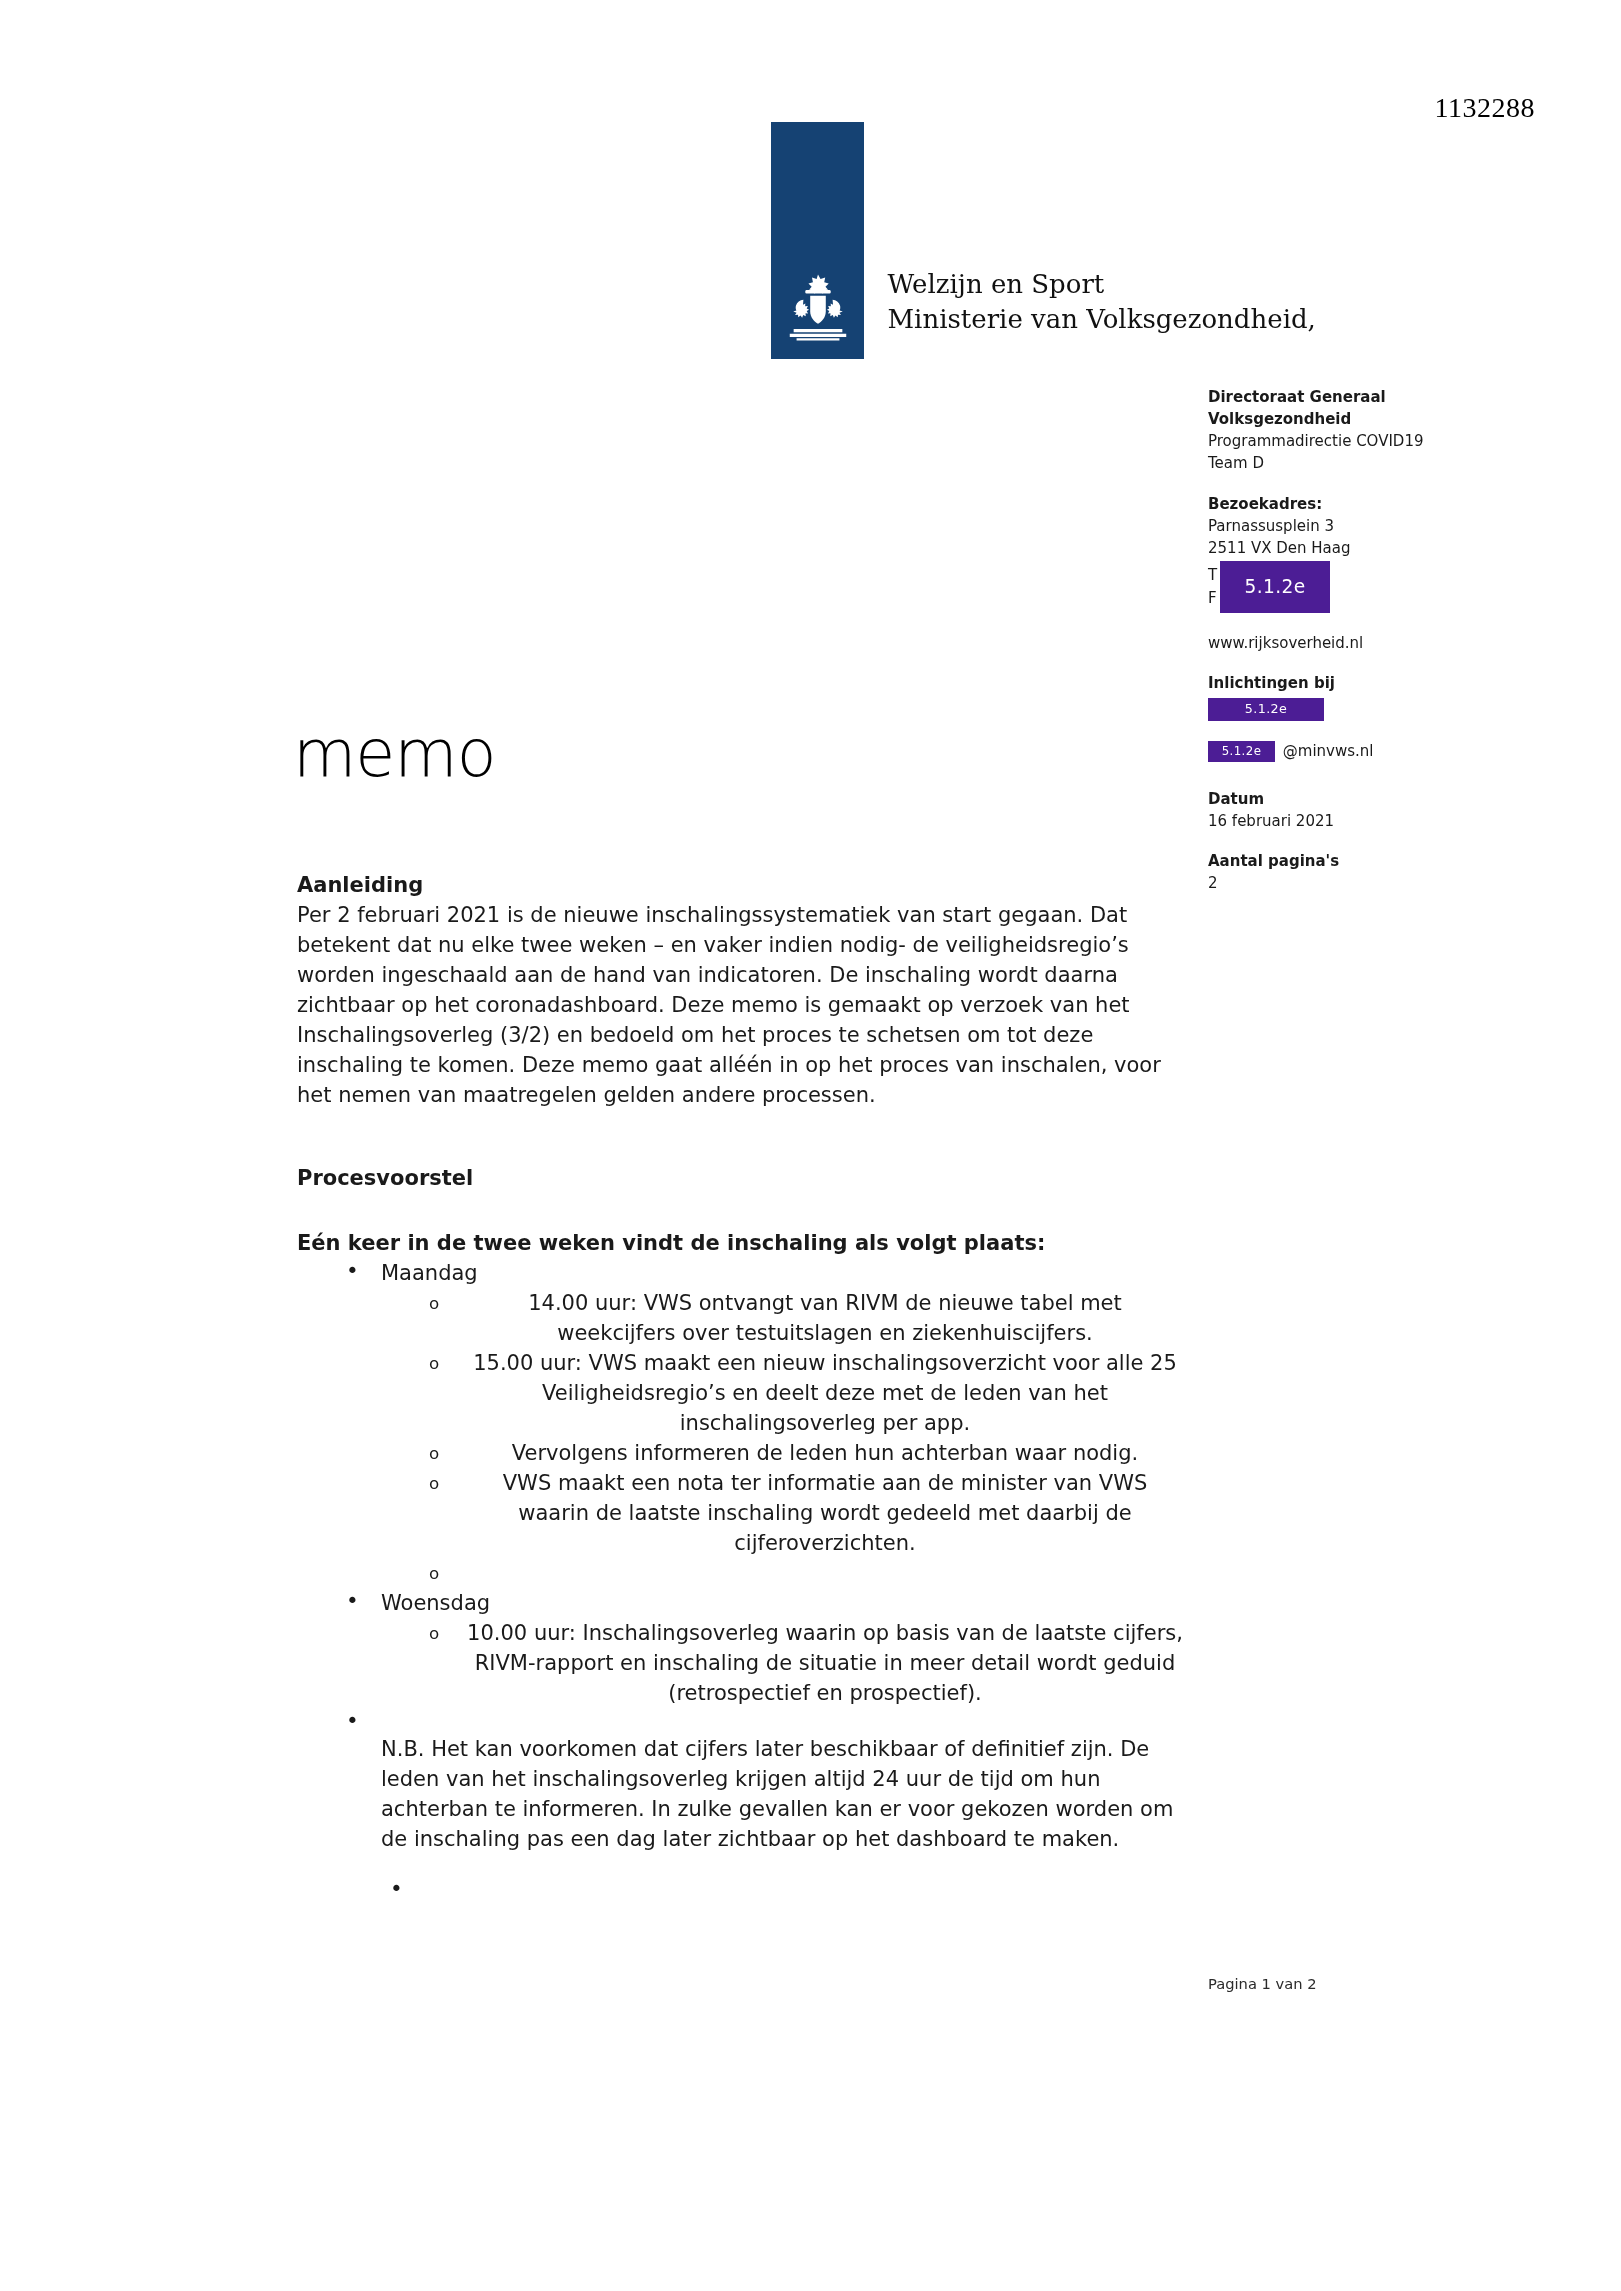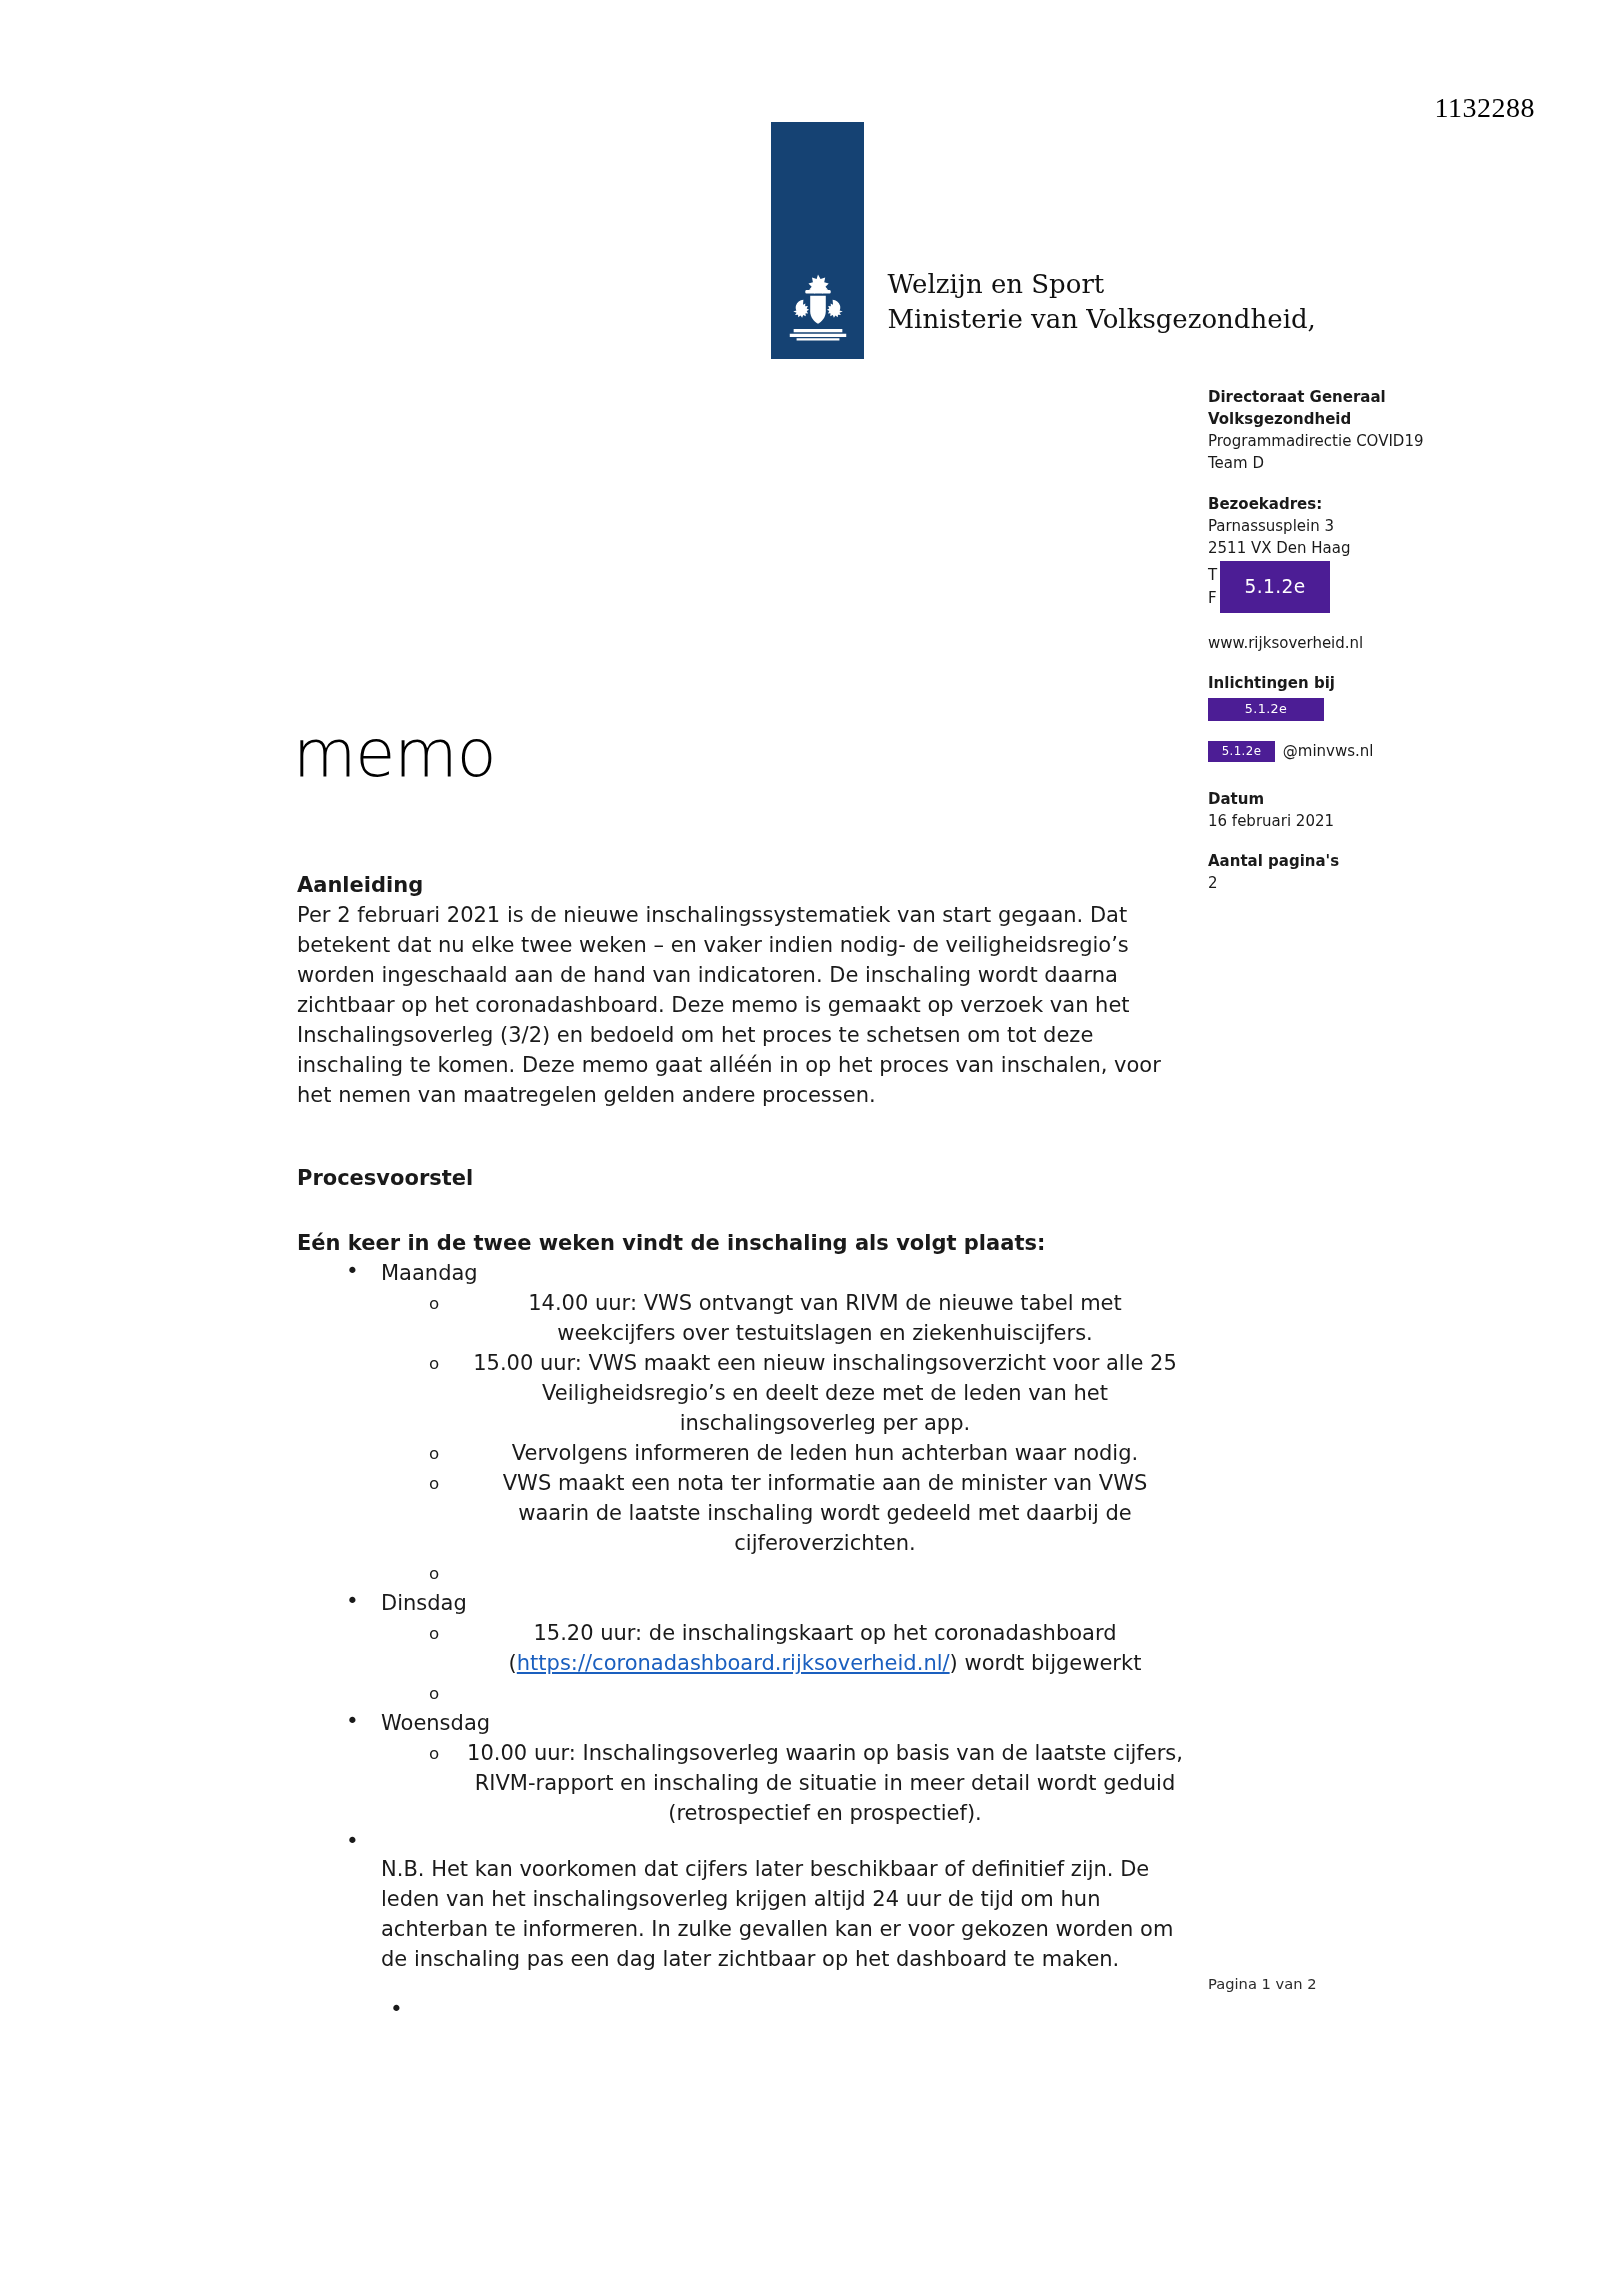--- a/index.html
+++ b/index.html
@@ -318,27 +318,20 @@
         <span>Maandag</span>
         <ul class="lvl2">
           <li>14.00 uur: VWS ontvangt van RIVM de nieuwe tabel met weekcijfers over testuitslagen en ziekenhuiscijfers.</li>
           <li>15.00 uur: VWS maakt een nieuw inschalingsoverzicht voor alle 25 Veiligheidsregio’s en deelt deze met de leden van het inschalingsoverleg per app.</li>
           <li>Vervolgens informeren de leden hun achterban waar nodig.</li>
           <li>VWS maakt een nota ter informatie aan de minister van VWS waarin de laatste inschaling wordt gedeeld met daarbij de cijferoverzichten.</li>
           <li class="empty-item"></li>
         </ul>
       </li>
 
-      <li>
-        <span>Dinsdag</span>
-        <ul class="lvl2">
-          <li><span>15.20 uur: de inschalingskaart op het coronadashboard</span><br><span>(</span><a class="link" href="#">https://coronadashboard.rijksoverheid.nl/</a><span>) wordt bijgewerkt</span></li>
-          <li class="empty-item"></li>
-        </ul>
-      </li>
 
       <li>
         <span>Woensdag</span>
         <ul class="lvl2">
           <li>10.00 uur: Inschalingsoverleg waarin op basis van de laatste cijfers, RIVM-rapport en inschaling de situatie in meer detail wordt geduid (retrospectief en prospectief).</li>
         </ul>
       </li>
 
       <li class="nb-block">N.B. Het kan voorkomen dat cijfers later beschikbaar of definitief zijn. De leden van het inschalingsoverleg krijgen altijd 24 uur de tijd om hun achterban te informeren. In zulke gevallen kan er voor gekozen worden om de inschaling pas een dag later zichtbaar op het dashboard te maken.</li>
     </ul>

